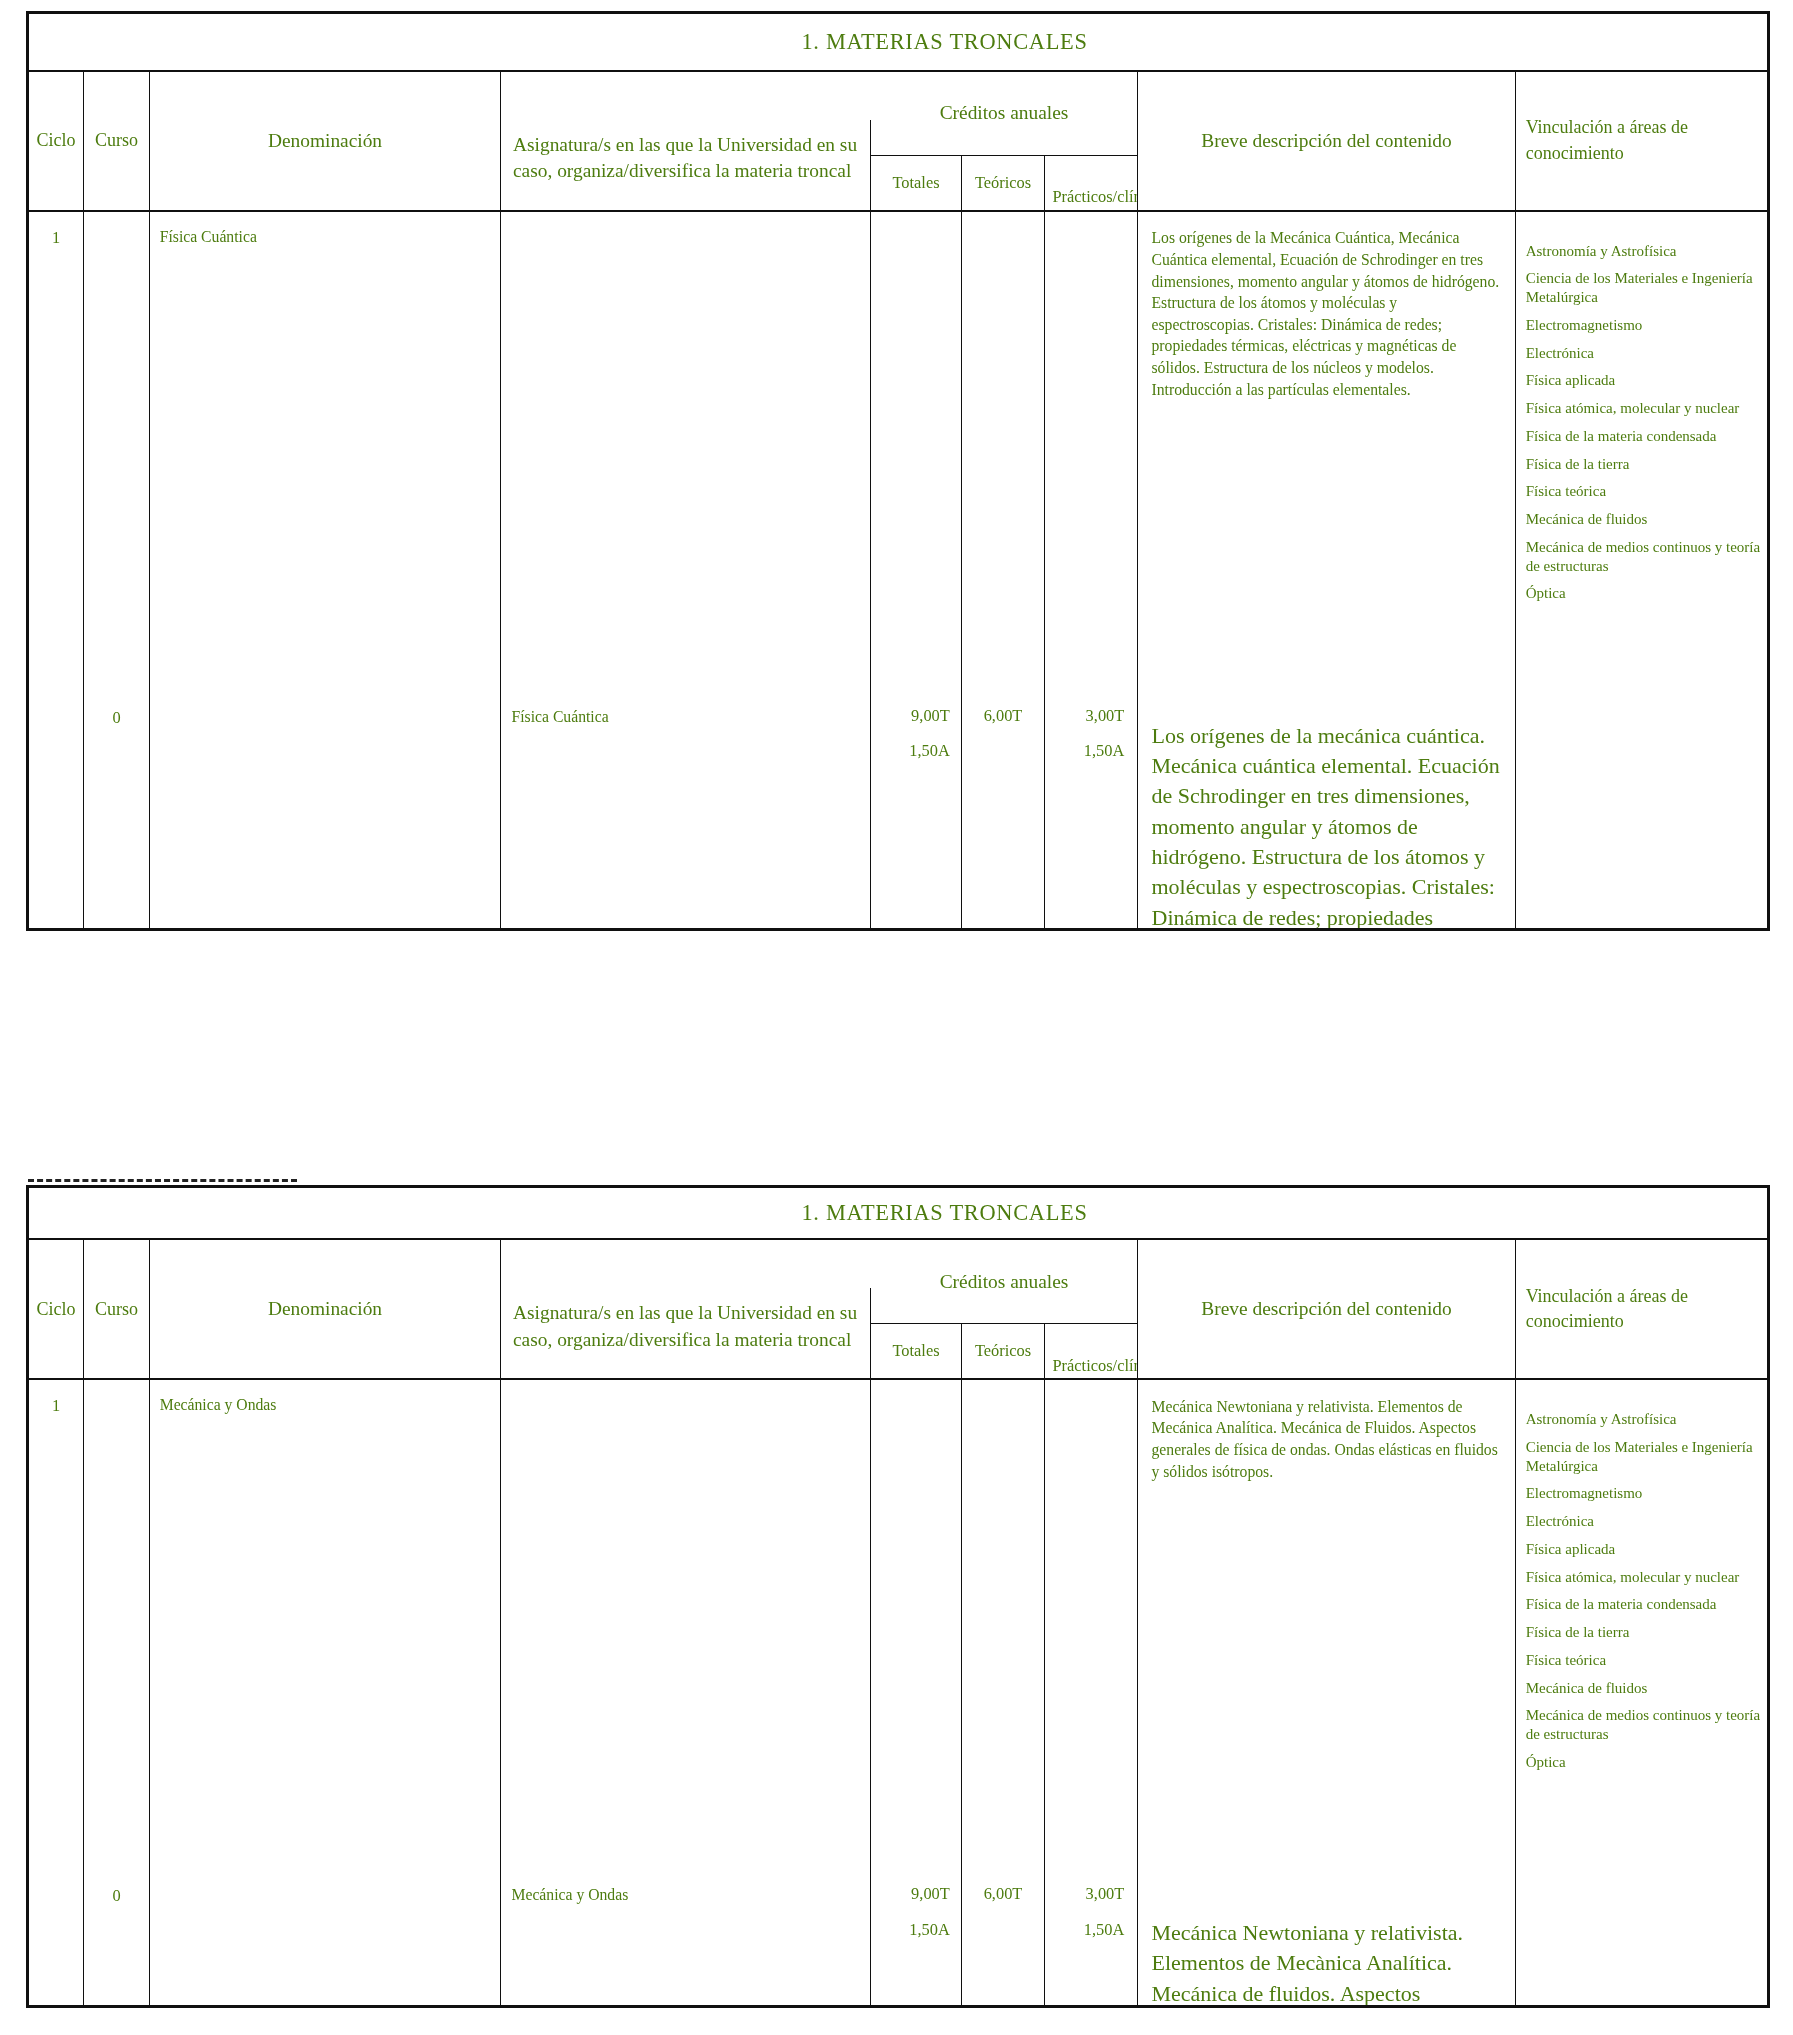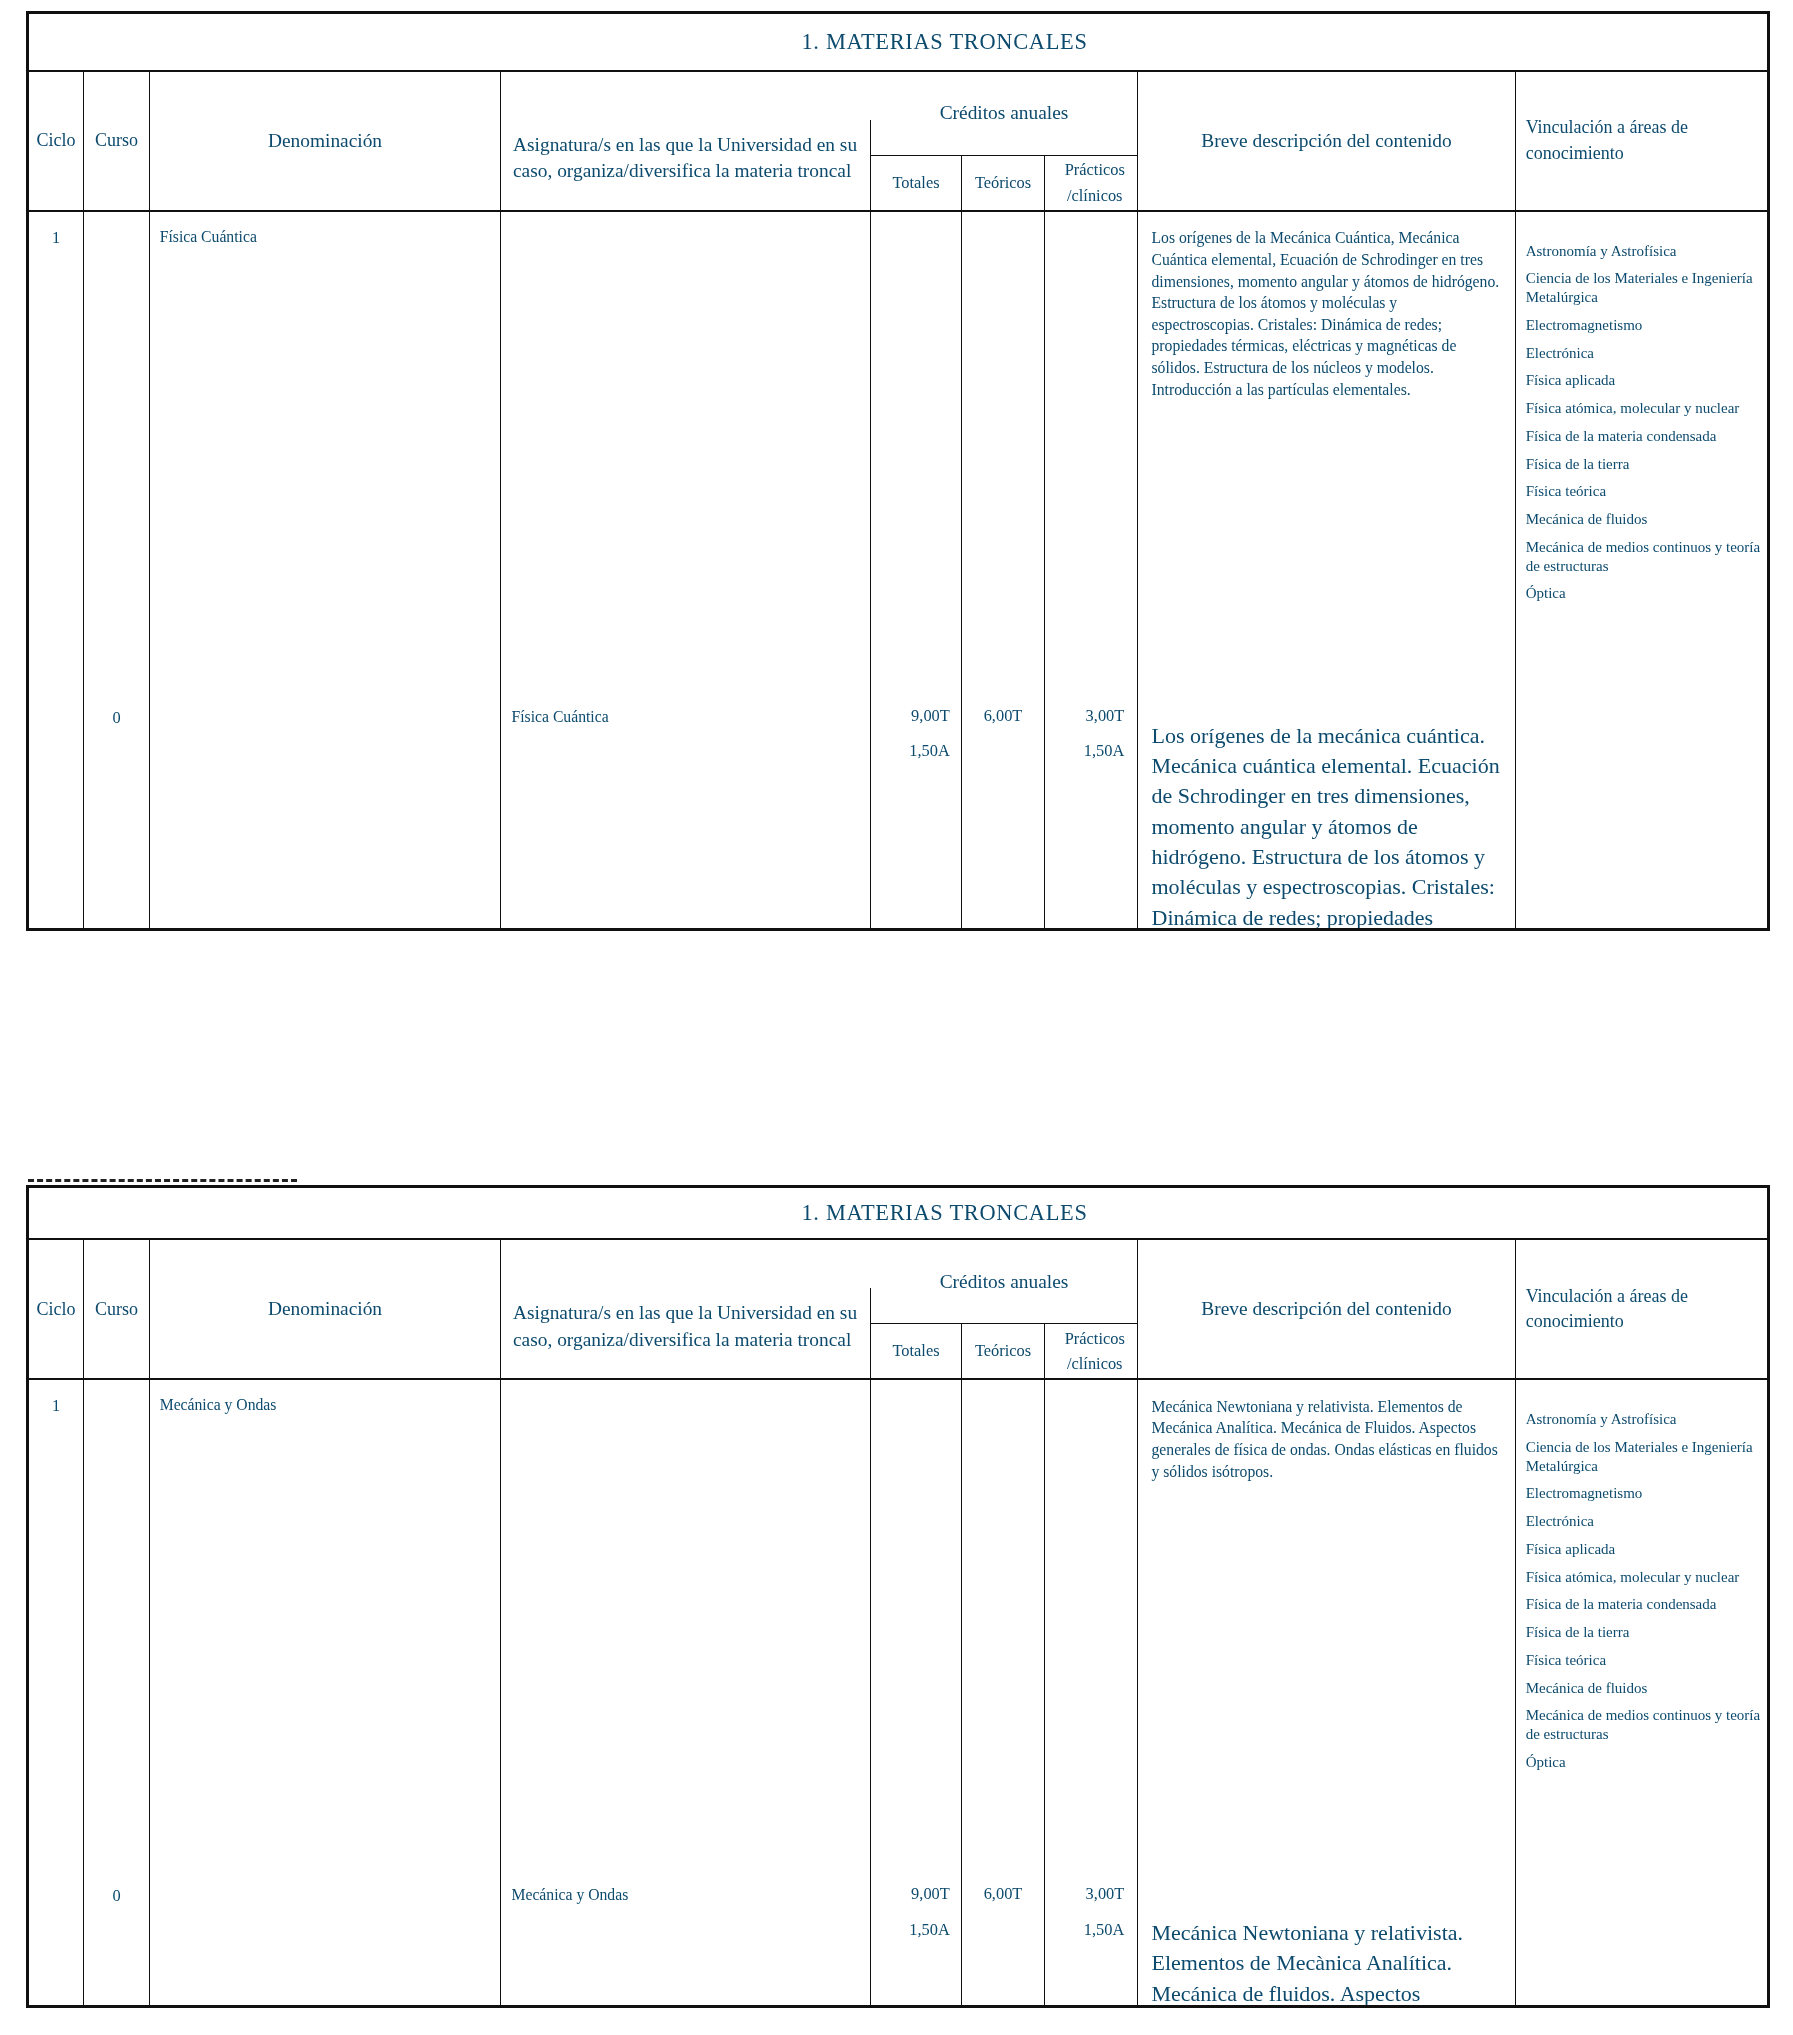--- a/index.html
+++ b/index.html
@@ -1,18 +1,18 @@
 <!DOCTYPE html>
 <html style="font-size:12px"><head>
 <meta charset="utf-8">
 <style>
   html,body { margin:0; padding:0; background:#e8e8e8; }
   .page {
     position:relative; width:1794px; height:2035px; background:#ffffff;
-    font-family:"Liberation Serif", serif; color:#0c4a6e; margin:0 auto;
+    font-family:"Liberation Serif", serif; color:#4d7c0f; margin:0 auto;
     overflow:hidden;
   }
   .tbl {
     position:absolute; left:26px; width:1744px; background:#fff;
     border:3px solid #101010; display:grid; box-sizing:border-box;
     grid-template-columns:55px 66px 351px 370px 91px 83px 93px 378px 1fr;
   }
   #table-1 { top:10.5px;   height:920px; grid-template-rows:58px 140px 1fr; }
   #table-2 { top:1185px; height:823px; grid-template-rows:52px 140px 1fr; }
 
@@ -36,21 +36,21 @@
   .cred-top {
     height:84px; border-bottom:1.5px solid #101010; box-sizing:border-box;
     display:flex; align-items:center; justify-content:center; font-size:19.4px;
   }
   .cred-cols { flex:1; display:grid; grid-template-columns:91px 83px 1fr; }
   .cred-sub {
     border-right:1.5px solid #101010; box-sizing:border-box; font-size:16.4px;
     display:flex; align-items:center; justify-content:center;
   }
   .cred-sub.practicos {
-    border-right:none; flex-direction:column; align-items:center;
+    border-right:none; flex-direction:row; align-items:flex-end;
     justify-content:center; padding-left:7.5px; line-height:1.55;
   }
 
   .bc { border-right:1.5px solid #101010; box-sizing:border-box; position:relative; overflow:hidden; }
   .bc.last { border-right:none;margin-top:15px; }
 
   .r1 { position:absolute; left:0; right:0; top:0; }
   .r2 { position:absolute; left:0; right:0; }
   #table-1 .r2 { top:496px; }
   #table-2 .r2 { top:506px; }

